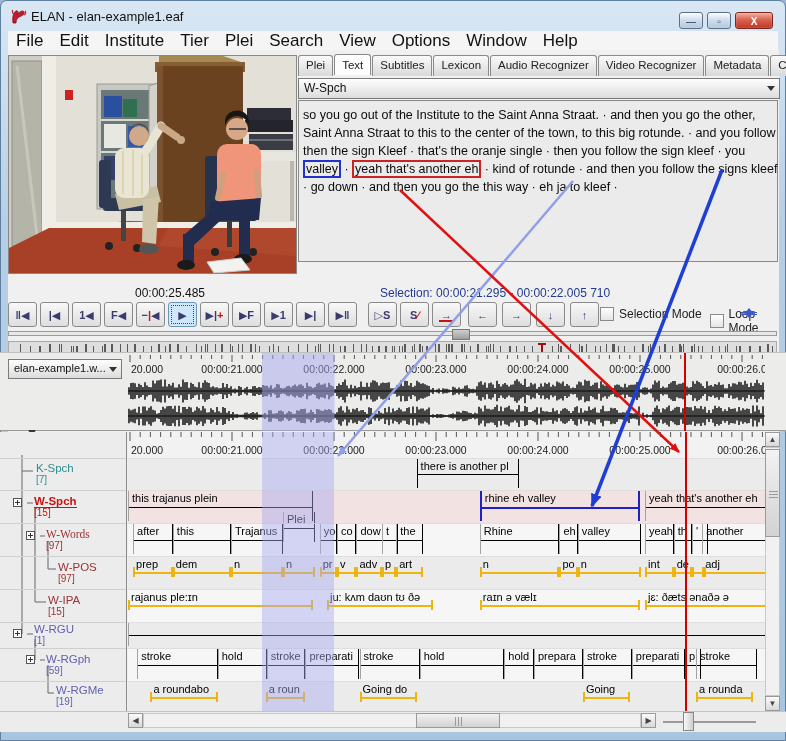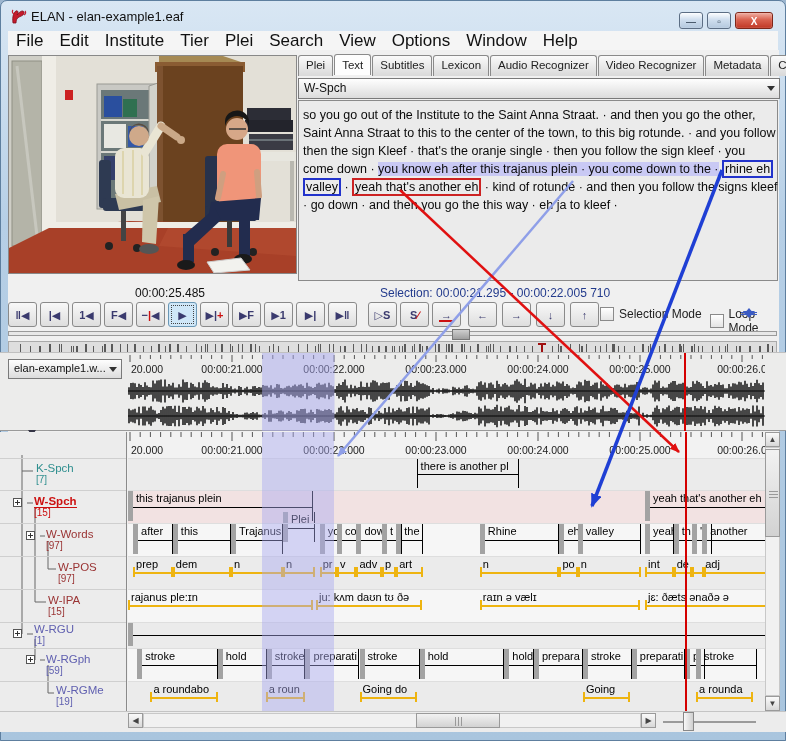--- a/index.html
+++ b/index.html
@@ -20,21 +20,21 @@
   #video-frame{position:absolute;left:8px;top:55px;width:287px;height:217px;border:1px solid #888;background:#000;}
   
   #tabpanel{position:absolute;left:298px;top:55px;width:482px;height:228px;}
   #tabs{position:absolute;left:0;top:0;height:21px;display:flex;}
   .tab{font-size:11.5px;color:#222;padding:3px 7px 2px 7px;border:1px solid #8a8a8a;border-bottom:none;border-radius:3px 3px 0 0;background:linear-gradient(#fafafa,#d9d9d9);margin-right:1px;white-space:nowrap;}
   .tab.active{background:#fdfdfd;font-weight:normal;position:relative;top:-1px;padding-top:4px;}
   .combo{position:absolute;border:1px solid #7a7a7a;background:linear-gradient(#fefefe,#dcdcdc);font-size:12px;color:#111;}
   .combo .cv{position:absolute;left:5px;top:2px;white-space:nowrap;overflow:hidden;}
   .combo .ca{position:absolute;right:4px;top:7px;width:0;height:0;border:4px solid transparent;border-top:5px solid #333;}
   #wspch-combo{left:0;top:23px;width:480px;height:19px;}
-  #ttext{position:absolute;left:0;top:45px;width:480px;height:181px;background:#ebebeb;border:1px solid #8a8a8a;padding:5px 3px 0 4px;box-sizing:border-box;}
+  #ttext{position:absolute;left:0;top:45px;width:480px;height:162px;background:#ebebeb;border:1px solid #8a8a8a;padding:5px 3px 0 4px;box-sizing:border-box;}
   .tl{font-size:12.5px;line-height:18px;color:#0a0a0a;white-space:nowrap;}
   .hl{background:#c9c9f4;}
   .bxb{border:2px solid #2233cc;padding:0 1px;}
   .bxr{border:2px solid #cc2222;padding:0 1px;}
   
   #time-label{position:absolute;left:110px;top:286px;width:120px;text-align:center;font-size:12px;color:#111;}
   #sel-label{position:absolute;left:380px;top:286px;font-size:12px;color:#223a8c;}
   .btn{position:absolute;top:302px;width:29px;height:25px;border:1px solid #8a8a8a;border-radius:3px;background:linear-gradient(#f8f8f8,#dedede);font-family:"Liberation Sans","DejaVu Sans",sans-serif;font-size:11px;font-weight:bold;color:#3a3a6e;text-align:center;line-height:22px;padding:0;}
   .btn .r{color:#cc1111;}
   .btn.play-active{background:#cfe7f8;outline:1px dotted #444;outline-offset:-4px;border-color:#6a97b5;}
@@ -61,21 +61,21 @@
   .tname{position:absolute;font-size:11.5px;white-space:nowrap;}
   .tname.active-tier{font-weight:bold;border-bottom:1.5px solid #cc1111;}
   .tcount{position:absolute;font-size:10px;white-space:nowrap;}
   .ebox{position:absolute;width:9px;height:9px;border:1px solid #555;background:#fff;box-sizing:border-box;}
   .ebox:before{content:"";position:absolute;left:1px;right:1px;top:3px;height:1px;background:#333;}
   .ebox:after{content:"";position:absolute;top:1px;bottom:1px;left:3px;width:1px;background:#333;}
   #tl{position:absolute;left:128px;top:432px;width:637px;height:279px;overflow:hidden;background:#f2f2f2;}
   .rowbg{position:absolute;left:0;width:637px;}
   .rowline{position:absolute;left:0;width:637px;height:1px;background:#dedede;}
   .ann{position:absolute;box-sizing:border-box;font-size:11px;line-height:13px;color:#000;white-space:nowrap;overflow:hidden;padding:1px 11px 0 3px;}
-  .ann.black{border-left:5px solid #a3a3a3;border-right:1px solid #000;}
+  .ann.black{border-left:1px solid #a3a3a3;border-right:1px solid #000;}
   .ann.black:after{content:"";position:absolute;left:0;right:0;top:16px;border-top:1px solid #000;}
   .ann.black.short:after{top:12px;}
   .ann.bracket{border-left:1px solid #000;border-right:1px solid #000;}
   .ann.bracket:after{content:"";position:absolute;left:0;right:0;top:15px;border-top:1px solid #000;}
   .ann.sel{border-left:2px solid #2020c8;border-right:2px solid #2020c8;}
   .ann.sel:after{border-top:2px solid #2020c8;}
   .ann.yellow:after{content:"";position:absolute;left:0;right:0;top:15px;border-top:2px solid #eeb410;}
   .ytk{position:absolute;top:10px;width:2px;height:10px;background:#eeb410;}
   .ytk.l{left:0;} .ytk.r{right:0;}
   #selband-tl{position:absolute;left:262px;top:432px;width:72px;height:279px;background:rgba(168,168,240,0.45);pointer-events:none;}
@@ -207,21 +207,20 @@
       <div class="tab">Controls</div>
     </div>
   <div class="combo" id="wspch-combo">
     <span class="cv">W-Spch</span>
     <span class="ca"></span>
   </div>
   <div id="ttext">
       <div class="tl"><span>so you go out of the Institute to the Saint Anna Straat.  ·  and then you go the other,</span></div>
       <div class="tl"><span>Saint Anna Straat to this to the center of the town, to this big rotunde.  ·  and you follow</span></div>
       <div class="tl"><span>then the sign Kleef  ·  that's the oranje single  ·  then you follow the sign kleef  ·  you</span></div>
-      <div class="tl"><span>come down  ·  </span><span class="hl">you know eh after this trajanus plein  ·  you come down to the  ·</span><span>  </span><span class="bxb">rhine eh</span></div>
       <div class="tl"><span class="bxb">valley</span><span>  ·  </span><span class="bxr">yeah that's another eh</span><span>  ·  kind of rotunde  ·  and then you follow the signs kleef</span></div>
       <div class="tl"><span>·  go down  ·  and then you go the this way  ·  eh ja to kleef  ·</span></div>
     </div>
 </div>
 
 <div id="time-label">00:00:25.485</div>
 <div id="sel-label">Selection: 00:00:21.295 - 00:00:22.005  710</div>
 <div id="buttons"></div>
 <div class="cb" style="left:600px;">
   <span class="cbbox"></span>
@@ -1104,21 +1103,21 @@
       <line x1="40" y1="228" x2="45" y2="228" stroke="#666" stroke-width="1"></line>
       <line x1="48" y1="233" x2="48" y2="261" stroke="#666" stroke-width="1"></line>
       <line x1="48" y1="261" x2="54" y2="261" stroke="#666" stroke-width="1"></line>
     </svg>
 <div class="tname" style="position: absolute; left: 36px; top: 30px; color: rgb(47, 143, 143);">K-Spch</div>
     <div class="tcount" style="position: absolute; left: 36px; top: 42px; color: rgb(47, 143, 143);">[7]</div>
     <div class="tsep" style="position: absolute; top: 26px;"></div>
     <div class="tname active-tier" style="position: absolute; left: 34px; top: 62.5px; color: rgb(204, 17, 17); border-color: rgb(204, 17, 17);">W-Spch</div>
     <div class="tcount" style="position: absolute; left: 34px; top: 74.5px; color: rgb(204, 17, 17);">[15]</div>
     <div class="tsep" style="position: absolute; top: 58px;"></div>
-    <div class="tname" style="position: absolute; left: 46px; top: 95.5px; color: rgb(154, 51, 51);">W-Words</div>
+    <div class="tname" style="position: absolute; left: 46px; top: 95.5px; color: rgb(154, 51, 51); font-family: Liberation Serif, serif;">W-Words</div>
     <div class="tcount" style="position: absolute; left: 46px; top: 107.5px; color: rgb(154, 51, 51);">[97]</div>
     <div class="tsep" style="position: absolute; top: 91px;"></div>
     <div class="tname" style="position: absolute; left: 58px; top: 128.5px; color: rgb(154, 51, 51);">W-POS</div>
     <div class="tcount" style="position: absolute; left: 58px; top: 140.5px; color: rgb(154, 51, 51);">[97]</div>
     <div class="tsep" style="position: absolute; top: 124px;"></div>
     <div class="tname" style="position: absolute; left: 48px; top: 161.5px; color: rgb(154, 51, 51);">W-IPA</div>
     <div class="tcount" style="position: absolute; left: 48px; top: 173.5px; color: rgb(154, 51, 51);">[15]</div>
     <div class="tsep" style="position: absolute; top: 157px;"></div>
     <div class="tname" style="position: absolute; left: 34px; top: 191px; color: rgb(96, 96, 176);">W-RGU</div>
     <div class="tcount" style="position: absolute; left: 34px; top: 203px; color: rgb(96, 96, 176);">[1]</div>
@@ -1211,20 +1210,21 @@
       <text x="3" y="22" font-size="10.5" text-anchor="start" fill="#222">20.000</text>
       <text x="104" y="22" font-size="10.5" text-anchor="middle" fill="#222">00:00:21.000</text>
       <text x="206" y="22" font-size="10.5" text-anchor="middle" fill="#222">00:00:22.000</text>
       <text x="308" y="22" font-size="10.5" text-anchor="middle" fill="#222">00:00:23.000</text>
       <text x="410" y="22" font-size="10.5" text-anchor="middle" fill="#222">00:00:24.000</text>
       <text x="512" y="22" font-size="10.5" text-anchor="middle" fill="#222">00:00:25.000</text>
       <text x="614" y="22" font-size="10.5" text-anchor="middle" fill="#222">00:00:26.0</text>
     </svg>
     <div class="ann bracket" style="position: absolute; left: 288.62px; top: 27px; width: 102px; height: 29px;">there is another pl</div>
     <div class="ann black" style="position: absolute; left: 0px; top: 59px; width: 184.58px; height: 30px;">this trajanus plein</div>
+    <div class="ann black sel" style="position: absolute; left: 351.86px; top: 59px; width: 160.14px; height: 30px;">rhine eh valley</div>
     <div class="ann black" style="position: absolute; left: 517.1px; top: 59px; width: 158.1px; height: 30px;">yeah that's another eh</div>
     <div class="ann black" style="position: absolute; left: 5.06px; top: 92px; width: 39.78px; height: 30px;">after</div>
     <div class="ann black" style="position: absolute; left: 44.84px; top: 92px; width: 58.14px; height: 30px;">this</div>
     <div class="ann black" style="position: absolute; left: 102.98px; top: 92px; width: 52.02px; height: 30px;">Trajanus</div>
     <div class="ann black" style="position: absolute; left: 155px; top: 80px; width: 31.62px; height: 30px;">Plei</div>
     <div class="ann black" style="position: absolute; left: 191.72px; top: 92px; width: 17.34px; height: 30px;">yo</div>
     <div class="ann black" style="position: absolute; left: 209.06px; top: 92px; width: 19.38px; height: 30px;">co</div>
     <div class="ann black" style="position: absolute; left: 228.44px; top: 92px; width: 42px; height: 30px;">dow</div>
     <div class="ann black" style="position: absolute; left: 253.94px; top: 92px; width: 14.28px; height: 30px;">t</div>
     <div class="ann black" style="position: absolute; left: 268.22px; top: 92px; width: 26.52px; height: 30px;">the</div>
@@ -1248,21 +1248,21 @@
     <div class="ann yellow" style="position: absolute; left: 431.42px; top: 125px; width: 18.36px; height: 30px;">po<i class="ytk l"></i><i class="ytk r"></i></div>
     <div class="ann yellow" style="position: absolute; left: 449.78px; top: 125px; width: 63.24px; height: 30px;">n<i class="ytk l"></i><i class="ytk r"></i></div>
     <div class="ann yellow" style="position: absolute; left: 517.1px; top: 125px; width: 28.56px; height: 30px;">int<i class="ytk l"></i><i class="ytk r"></i></div>
     <div class="ann yellow" style="position: absolute; left: 545.66px; top: 125px; width: 18.36px; height: 30px;">de<i class="ytk l"></i><i class="ytk r"></i></div>
     <div class="ann yellow" style="position: absolute; left: 564.02px; top: 125px; width: 10.2px; height: 30px;">
       <i class="ytk l"></i>
       <i class="ytk r"></i>
     </div>
     <div class="ann yellow" style="position: absolute; left: 574.22px; top: 125px; width: 72.42px; height: 30px;">adj<i class="ytk l"></i></div>
     <div class="ann yellow" style="position: absolute; left: 0px; top: 158px; width: 184.58px; height: 30px;">rajanus ple:ɪn<i class="ytk l"></i><i class="ytk r"></i></div>
-    <div class="ann yellow" style="position: absolute; left: 188px; top: 158px; width: 106.08px; height: 30px;">ju: kʌm daʊn tʊ ðə<i class="ytk l"></i><i class="ytk r"></i></div>
+    <div class="ann yellow" style="position: absolute; left: 199px; top: 158px; width: 106.08px; height: 30px;">ju: kʌm daʊn tʊ ðə<i class="ytk l"></i><i class="ytk r"></i></div>
     <div class="ann yellow" style="position: absolute; left: 351.86px; top: 158px; width: 160.14px; height: 30px;">raɪn ə vælɪ<i class="ytk l"></i><i class="ytk r"></i></div>
     <div class="ann yellow" style="position: absolute; left: 517.1px; top: 158px; width: 124.44px; height: 30px;">jɛ: ðæts ənaðə ə<i class="ytk l"></i></div>
     <div class="ann black short" style="position: absolute; left: 0px; top: 191px; width: 675.2px; height: 23px;"></div>
     <div class="ann black" style="position: absolute; left: 9.14px; top: 217px; width: 80.58px; height: 30px;">stroke</div>
     <div class="ann black" style="position: absolute; left: 89.72px; top: 217px; width: 48.96px; height: 30px;">hold</div>
     <div class="ann black" style="position: absolute; left: 138.68px; top: 217px; width: 38.76px; height: 30px;">stroke</div>
     <div class="ann black" style="position: absolute; left: 177.44px; top: 217px; width: 54.06px; height: 30px;">preparati</div>
     <div class="ann black" style="position: absolute; left: 231.5px; top: 217px; width: 60.18px; height: 30px;">stroke</div>
     <div class="ann black" style="position: absolute; left: 291.68px; top: 217px; width: 84.66px; height: 30px;">hold</div>
     <div class="ann black" style="position: absolute; left: 376.34px; top: 217px; width: 29.58px; height: 30px;">hold</div>

